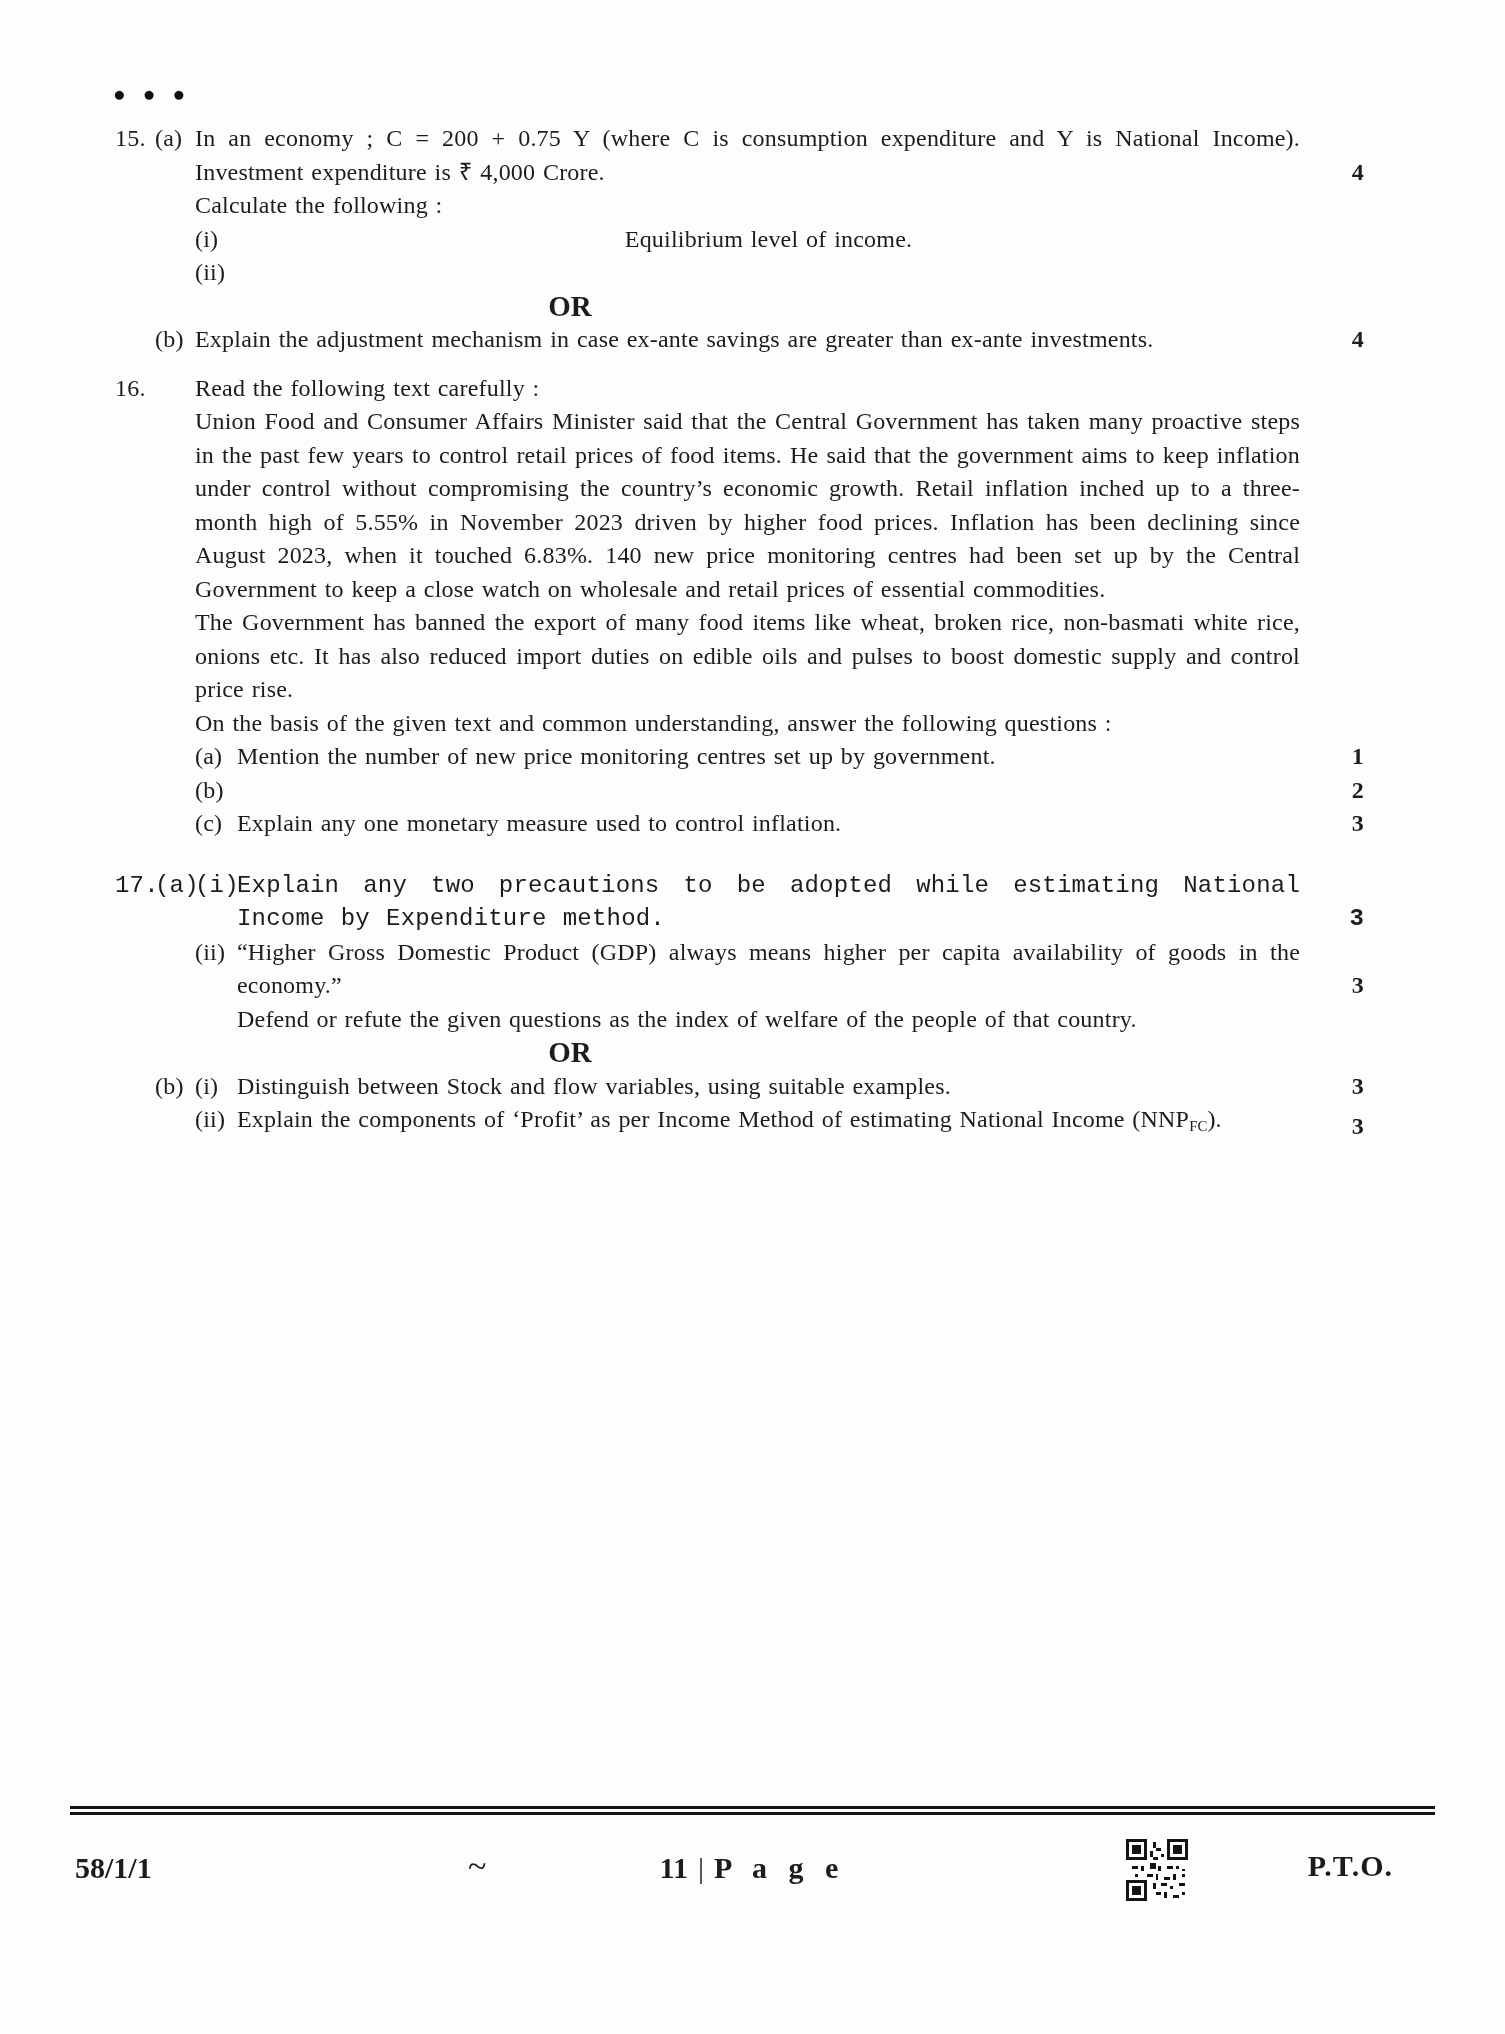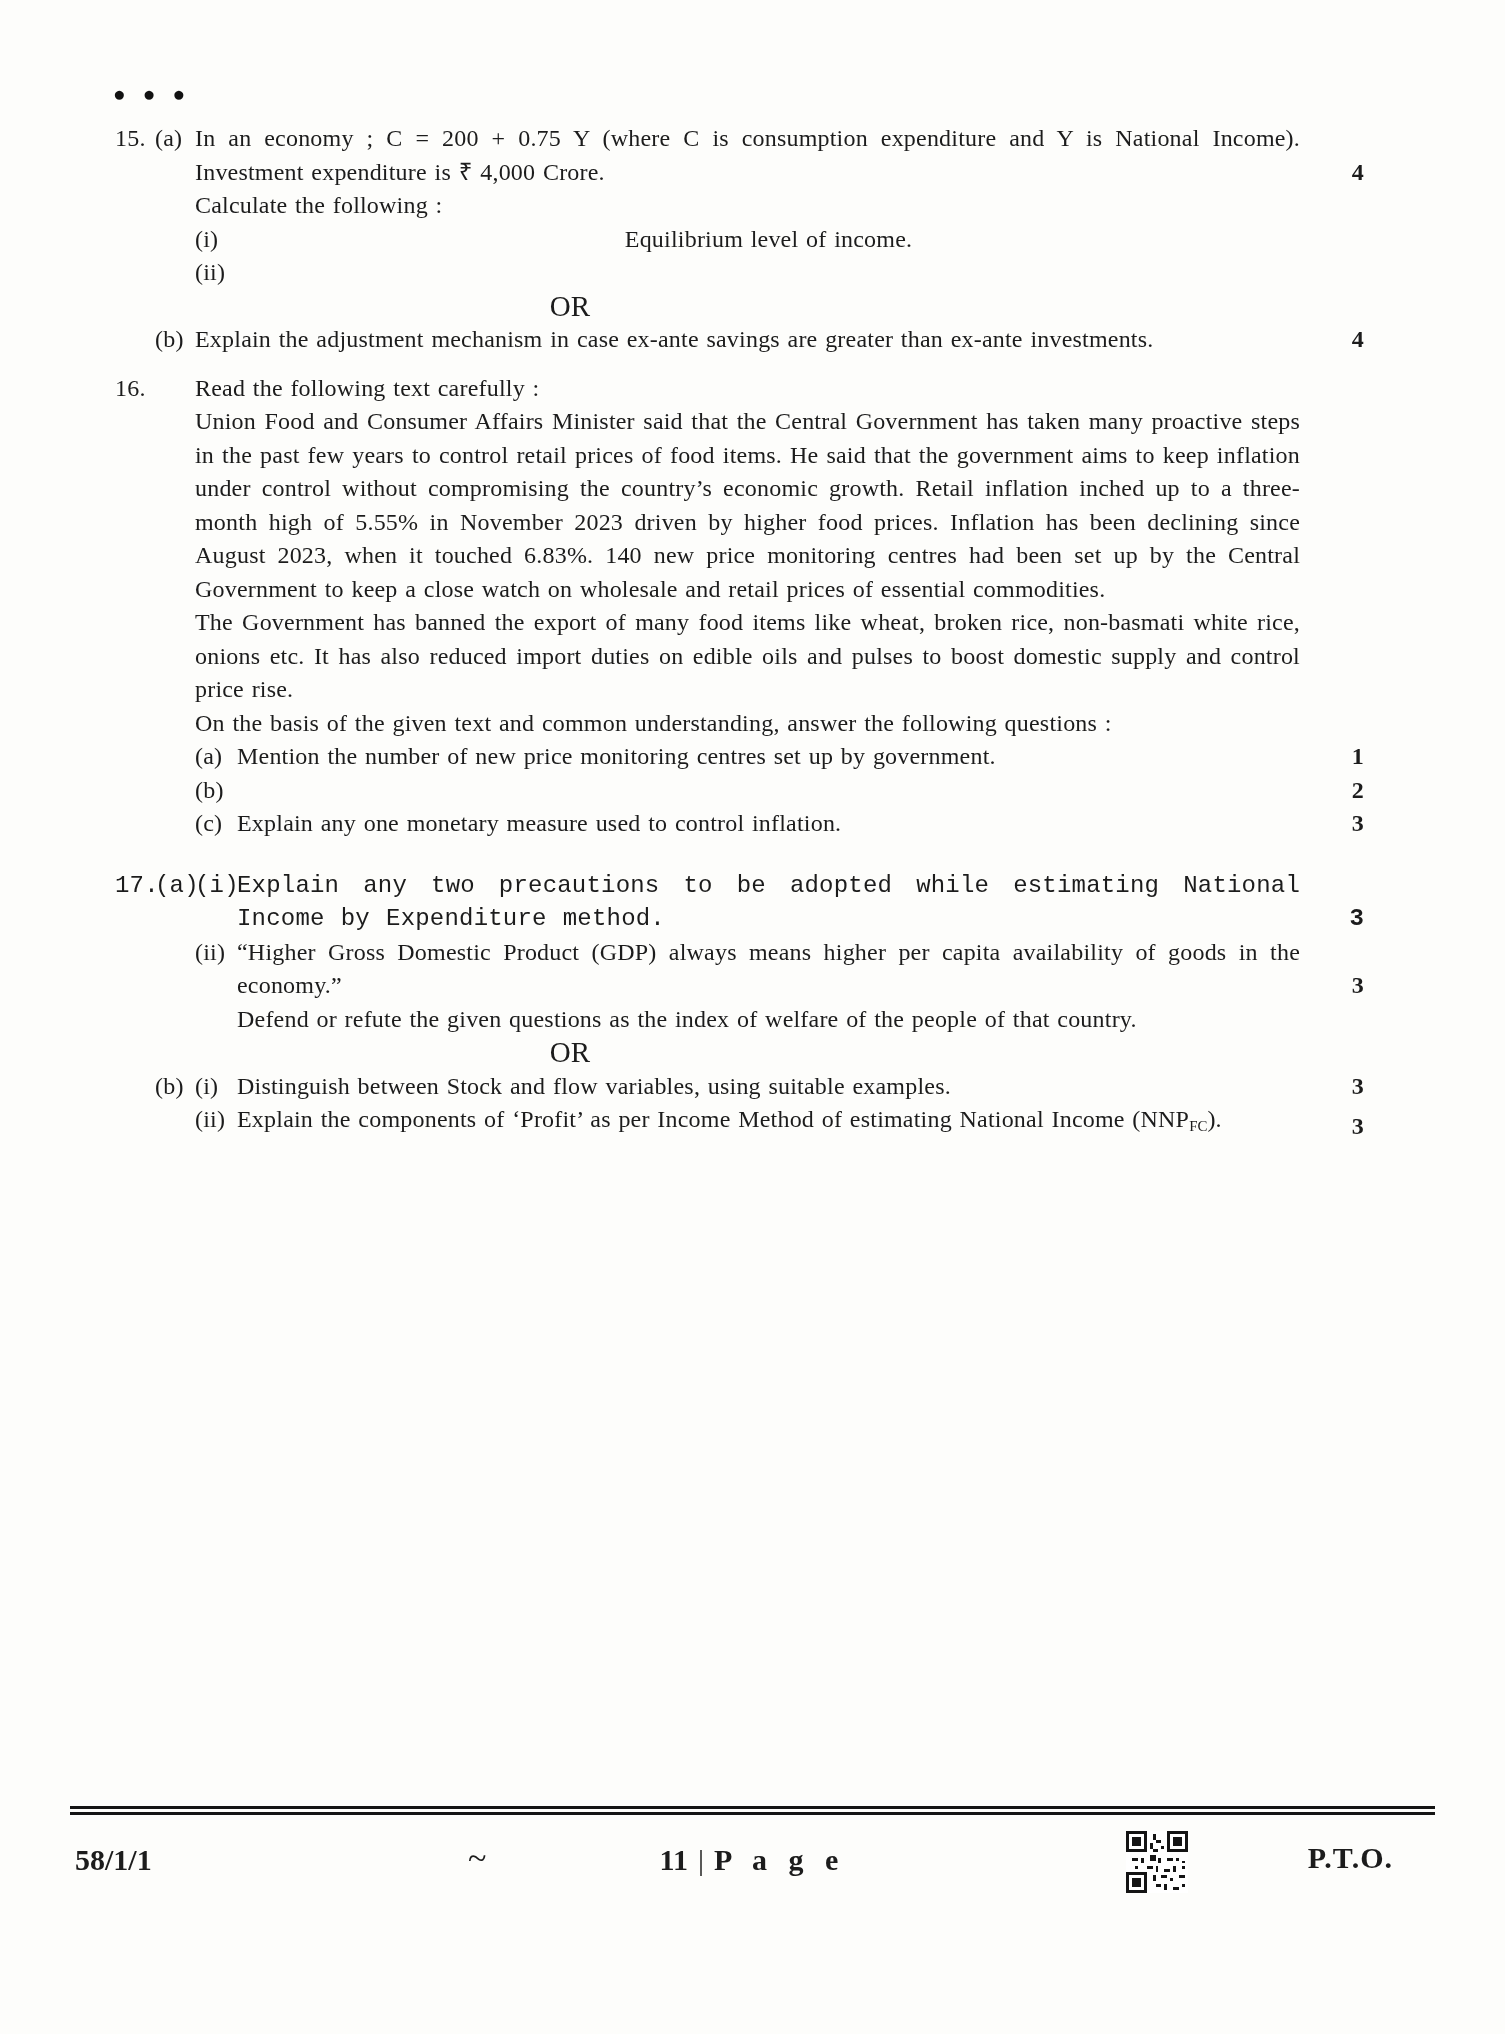--- a/index.html
+++ b/index.html
@@ -17,30 +17,30 @@
     display:grid; grid-template-columns:40px 40px 42px 1fr 70px;
     font-size:24px; line-height:33.5px;
     letter-spacing:0.2px; word-spacing:1.5px;
   }
   .c1 { grid-column:1; } .c2 { grid-column:2; } .c3 { grid-column:3; } .c4 { grid-column:4;text-align:center; }
   .t34 { grid-column:3 / 5; }
   .marks { grid-column:5; align-self:end; text-align:right; padding-right:6px; font-weight:700; }
   .just { text-align:justify; }
   .or {
     margin-left:120px; width:670px; text-align:center;
-    font-weight:400; font-size:29px; line-height:33.5px;
+    font-weight:700; font-size:29px; line-height:33.5px;
   }
   .gap16 { margin-top:15px; }
   .gap28 { margin-top:28px;font-family:Liberation Mono, monospace; }
   .subsc { font-size:0.62em; vertical-align:-0.28em; letter-spacing:0; }
   
   .footer { position:absolute; left:0; top:1806px; width:1505px; }
   .rule { margin-left:70px; width:1365px; height:9px;
           border-top:3.5px solid #141414; border-bottom:3px solid #141414; }
-  .footer-line { position:relative; height:110px; margin-top:24px;
+  .footer-line { position:relative; height:110px; margin-top:32px;
                  font-size:30px; font-weight:700;padding-left:32px; }
   .paper-code { position:absolute; left:75px; top:4px; }
   .tilde { position:absolute; left:468px; top:0px; font-weight:400; font-size:34px; }
   .page-label { position:absolute; left:50%; transform:translateX(-50%); top:4px; white-space:nowrap; }
   .page-label .sep { margin:0 10px; font-weight:400; }
   .page-label .word { letter-spacing:7px; }
   .qr { position:absolute; left:1126px; top:-8px; width:62px; height:62px; }
   .pto { position:absolute; right:112px; top:2px; letter-spacing:1px; }
 </style>
 </head>

